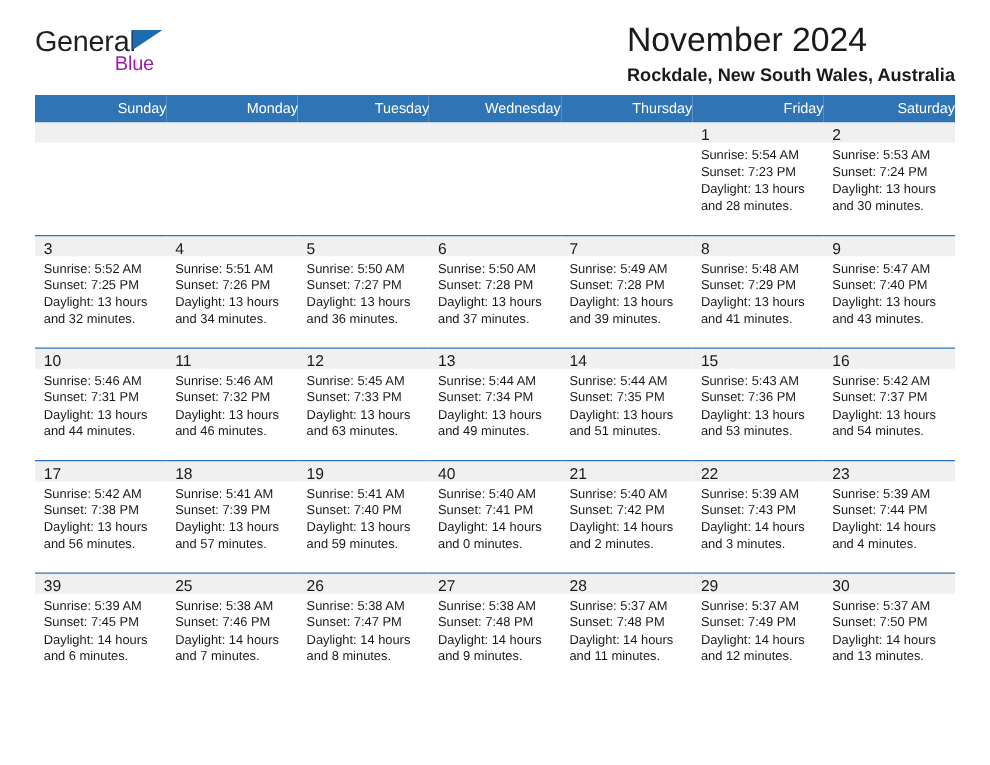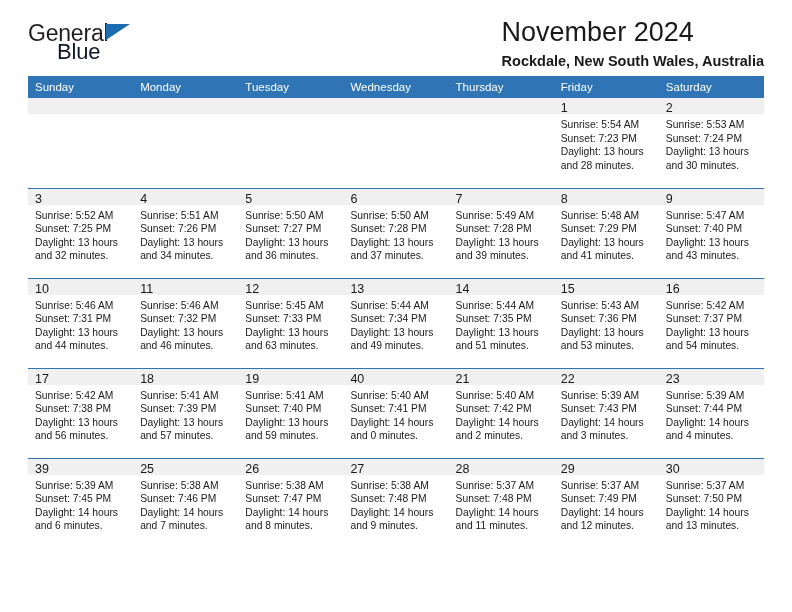--- a/index.html
+++ b/index.html
@@ -37,27 +37,28 @@
     height: 48px;
   }
   .logo-general {
     font-size: 23px;
     color: #231f20;
     letter-spacing: -0.2px;
     line-height: 22px;
     display: block;
   }
   .logo-blue {
-    font-size: 22px;
-    color: #0f172a;
+    font-size: 16px;
+    color: #a21caf;
     letter-spacing: -0.2px;
     line-height: 22px;
     display: block;
     margin-left: 29px;
     margin-top: -3px;
+    text-align: center;
   }
   .logo-triangle {
     position: absolute;
     left: 78px;
     top: 2px;
     width: 0;
     height: 0;
     border-left: 24px solid #1b6cb0;
     border-bottom: 16px solid transparent;
   }
@@ -83,21 +84,21 @@
   .calendar {
     width: 736px;
     border-collapse: collapse;
     table-layout: fixed;
   }
   .dow-row th {
     background: #2f75b5;
     color: #ffffff;
     font-size: 11.5px;
     font-weight: 400;
-    text-align: left;
+    text-align: right;
     padding: 5px 0 5px 7px;
     height: 12px;
     border: none;
   }
   .week-row td {
     vertical-align: top;
     padding: 0;
     border: none;
     border-top: 1px solid #2f75b5;
     height: 90px;

